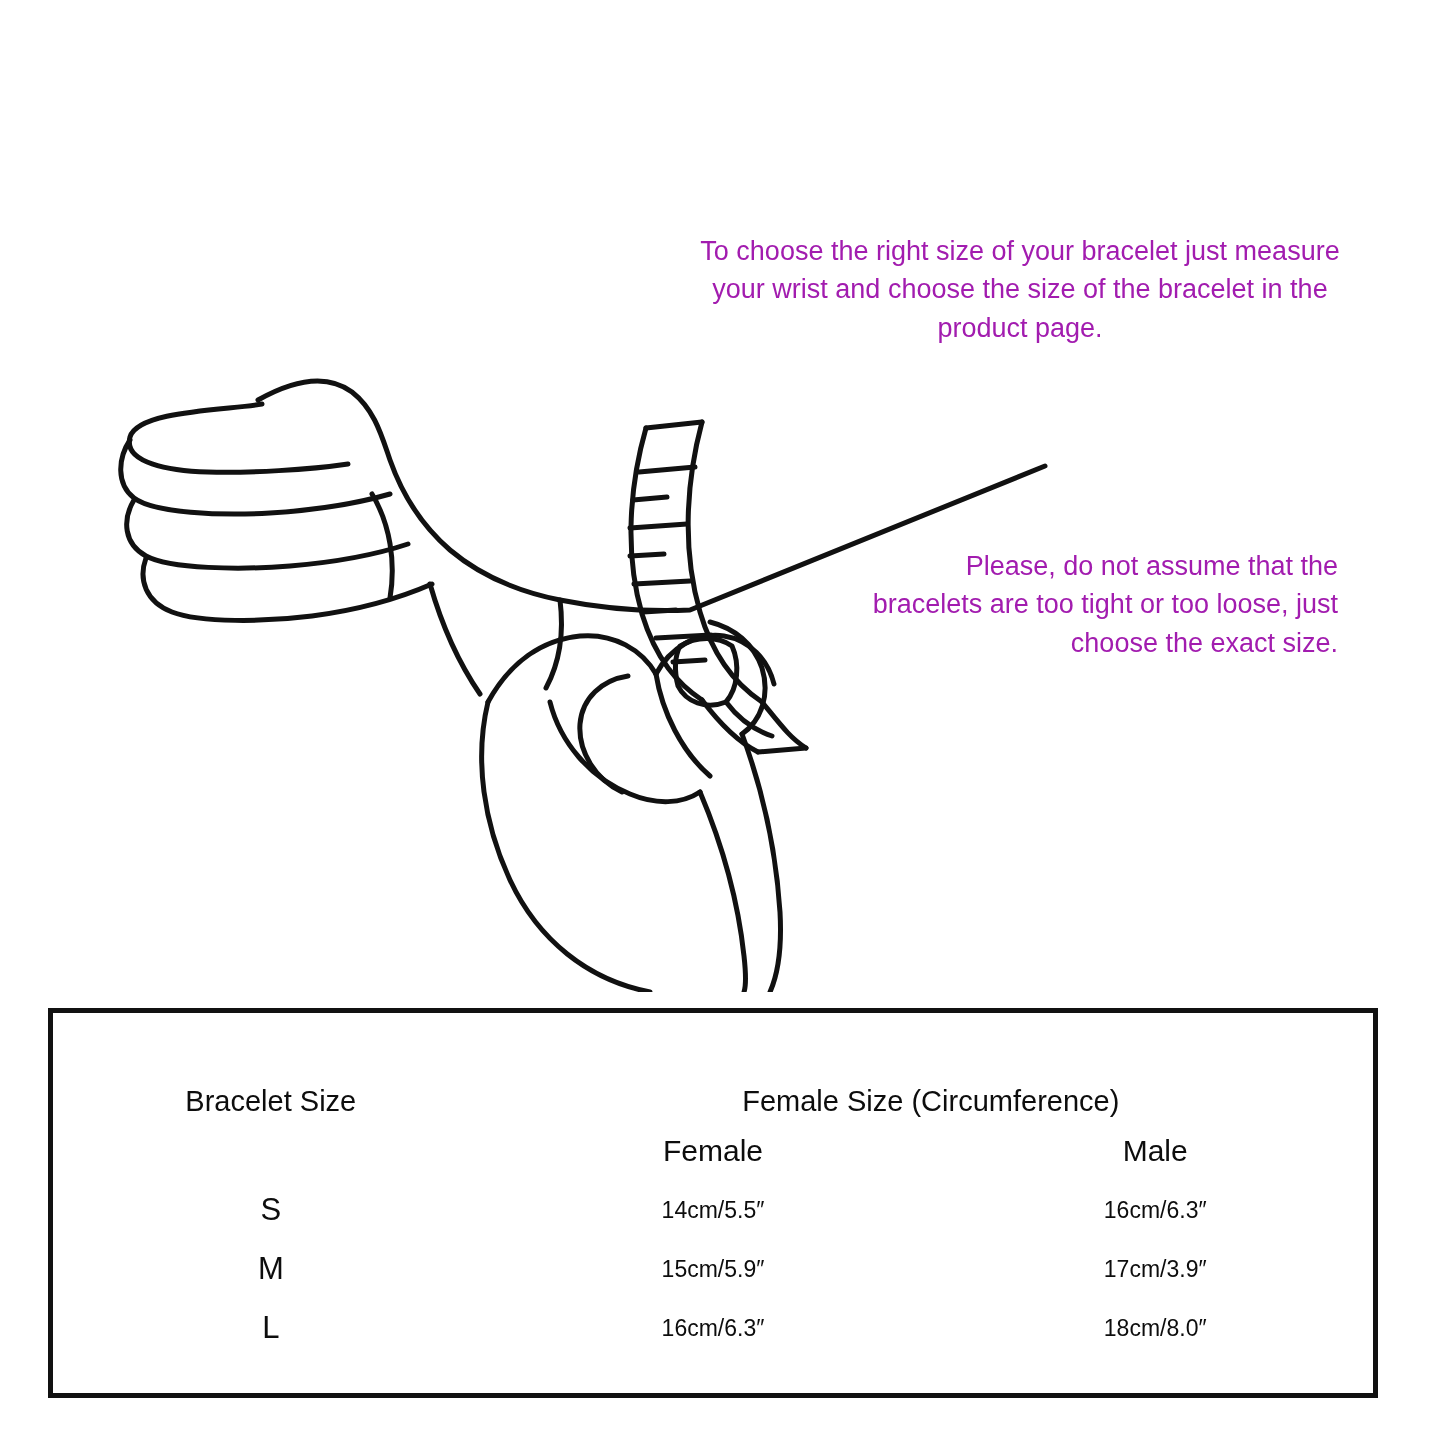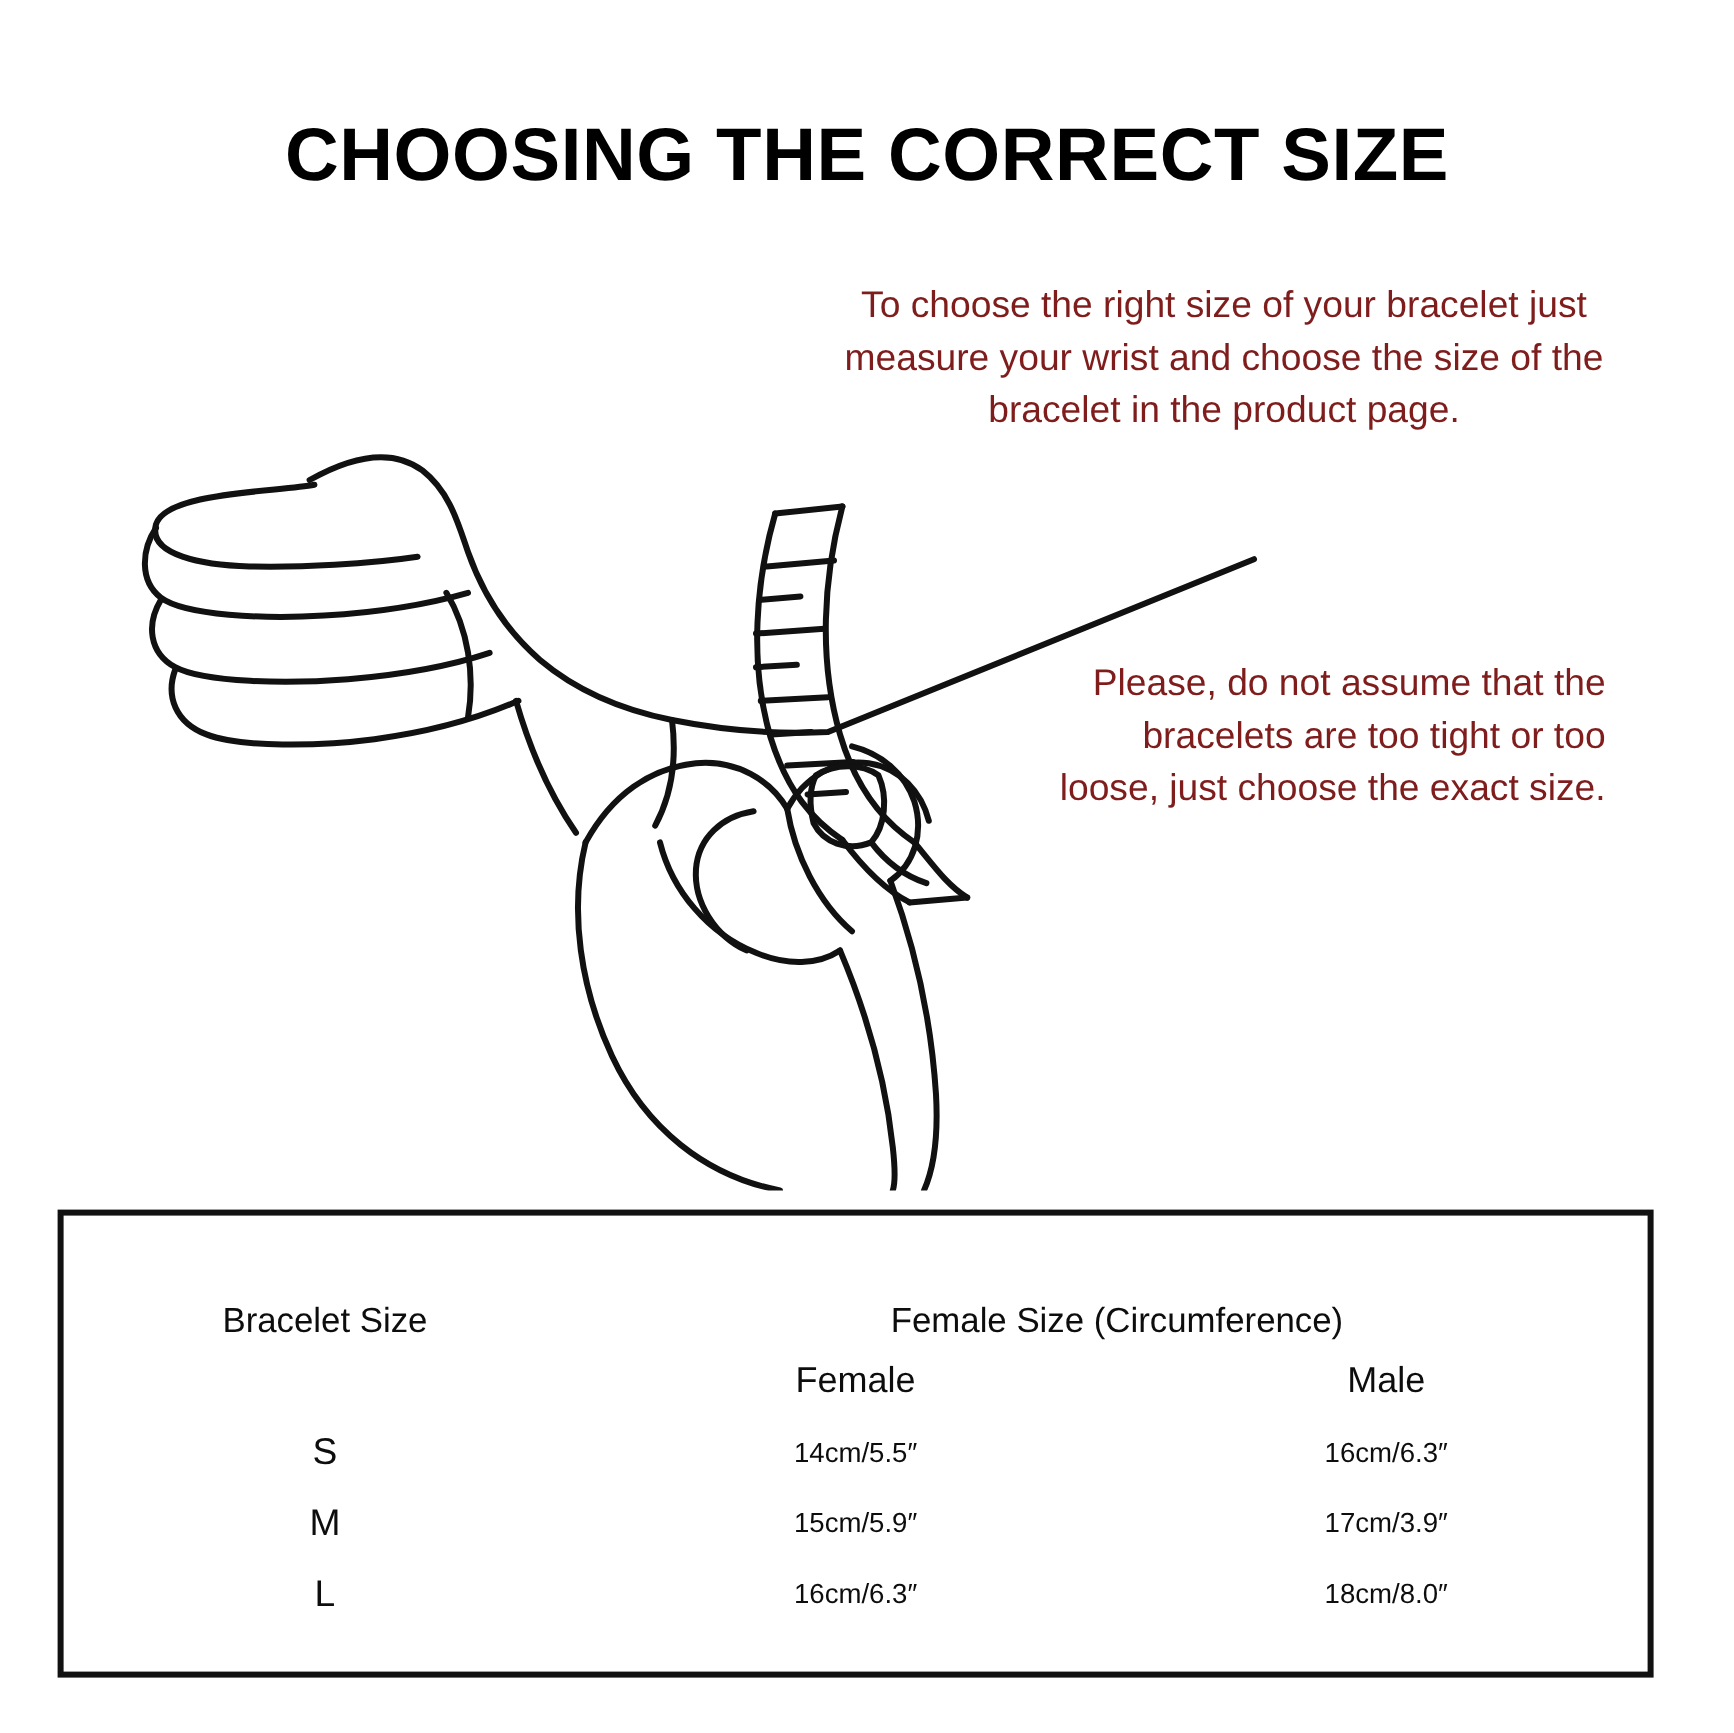--- a/index.html
+++ b/index.html
@@ -29,22 +29,22 @@
     font-size: 62px;
     font-weight: bold;
     letter-spacing: 0.5px;
     color: #000000;
     line-height: 1.1;
   }
 
   
   .para {
     position: absolute;
-    color: #7f1d1d;
-    font-size: 31px;
+    color: #a21caf;
+    font-size: 27px;
     line-height: 1.42;
   }
   .para-1 {
     top: 232px;
     left: 700px;
     width: 640px;
     text-align: center;
   }
   .para-2 {
     top: 547px;
@@ -110,21 +110,20 @@
   }
   .data-row td.size-cell {
     font-size: 31px;
   }
 </style>
 </head>
 <body>
 
 <div class="page">
 
-  <div class="title">CHOOSING THE CORRECT SIZE</div>
 
   <div class="para para-1">To choose the right size of your bracelet just measure your wrist and choose the size of the bracelet in the product page.</div>
 
   <div class="para para-2">Please, do not assume that the bracelets are too tight or too loose, just choose the exact size.</div>
 
   <div class="illustration">
     <svg viewBox="0 0 980 760" xmlns="http://www.w3.org/2000/svg" fill="none" stroke="#111111" stroke-width="5" stroke-linecap="round" stroke-linejoin="round">
 
       <path d="M168 168 C 200 150, 235 140, 262 160 C 285 178, 292 205, 300 228
                C 312 262, 330 292, 360 318 C 392 345, 430 360, 470 368

